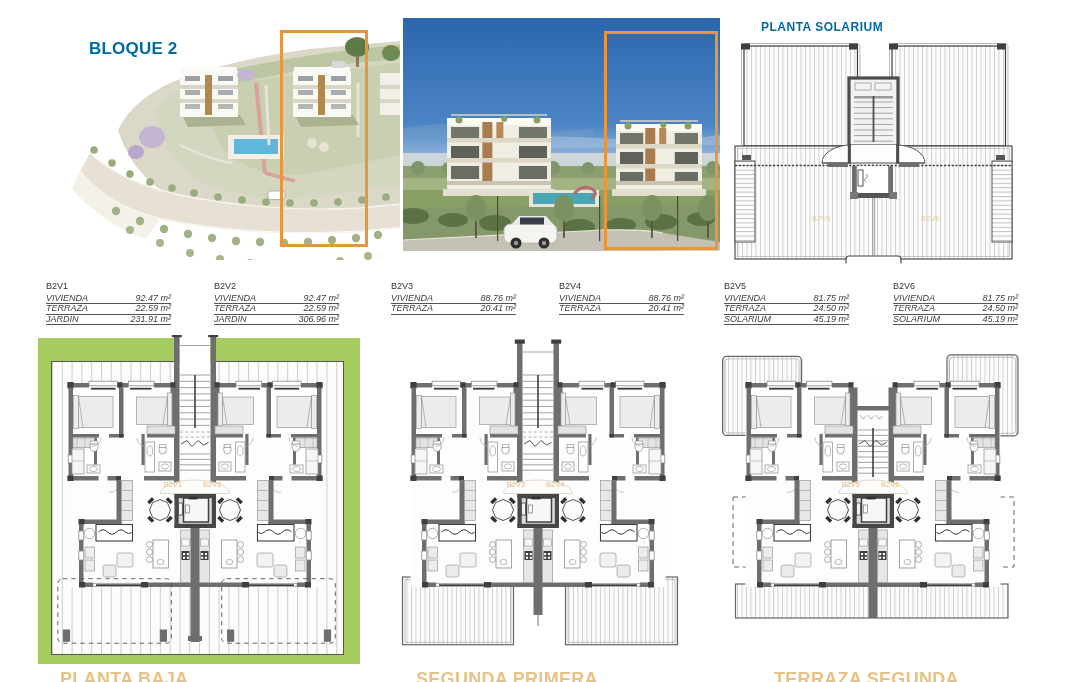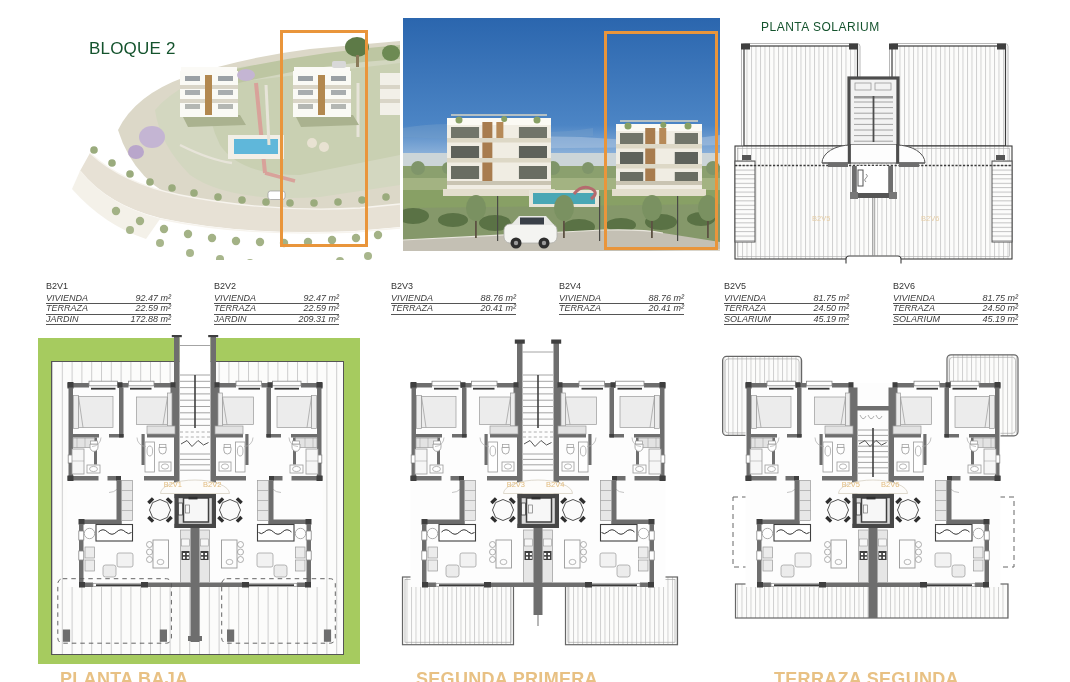--- a/index.html
+++ b/index.html
@@ -1,15 +1,15 @@
 <!DOCTYPE html>
 <html><head><meta charset="utf-8"><style>html,body{margin:0;padding:0;}
 body{width:1070px;height:682px;background:#fff;font-family:"Liberation Sans",sans-serif;position:relative;overflow:hidden;}
 .abs{position:absolute;}
-.otitle{color:#14532d;font-weight:normal;}
+.otitle{color:#0369a1;font-weight:bold;}
 .tbl{position:absolute;width:125px;font-size:9px;color:#3a3a3a;}
 .tbl .hd{font-size:9px;margin-bottom:3px;color:#333;}
 .tbl .row{display:flex;justify-content:space-between;border-bottom:1px solid #555;height:9.4px;line-height:9.6px;font-style:italic;}
 .plabel{color:#e8c184;font-weight:bold;font-size:18px;letter-spacing:0.3px;white-space:nowrap;}
 </style></head>
 <body>
 <svg width="0" height="0" style="position:absolute">
     <defs>
       <pattern id="hv" width="4.5" height="8" patternUnits="userSpaceOnUse">
         <rect width="4.5" height="8" fill="#fcfcfb"></rect>
@@ -936,36 +936,36 @@
     <div class="row">
       <span>VIVIENDA</span>
       <span>92.47 m²</span>
     </div>
     <div class="row">
       <span>TERRAZA</span>
       <span>22.59 m²</span>
     </div>
     <div class="row">
       <span>JARDÍN</span>
-      <span>172.88 m²</span>
+      <span>231.91 m²</span>
     </div>
   </div>
 <div class="tbl" style="left:214px;top:281px;">
     <div class="hd">B2V2</div>
     <div class="row">
       <span>VIVIENDA</span>
       <span>92.47 m²</span>
     </div>
     <div class="row">
       <span>TERRAZA</span>
       <span>22.59 m²</span>
     </div>
     <div class="row">
       <span>JARDÍN</span>
-      <span>209.31 m²</span>
+      <span>306.96 m²</span>
     </div>
   </div>
 <div class="tbl" style="left:391px;top:281px;">
     <div class="hd">B2V3</div>
     <div class="row">
       <span>VIVIENDA</span>
       <span>88.76 m²</span>
     </div>
     <div class="row">
       <span>TERRAZA</span>

